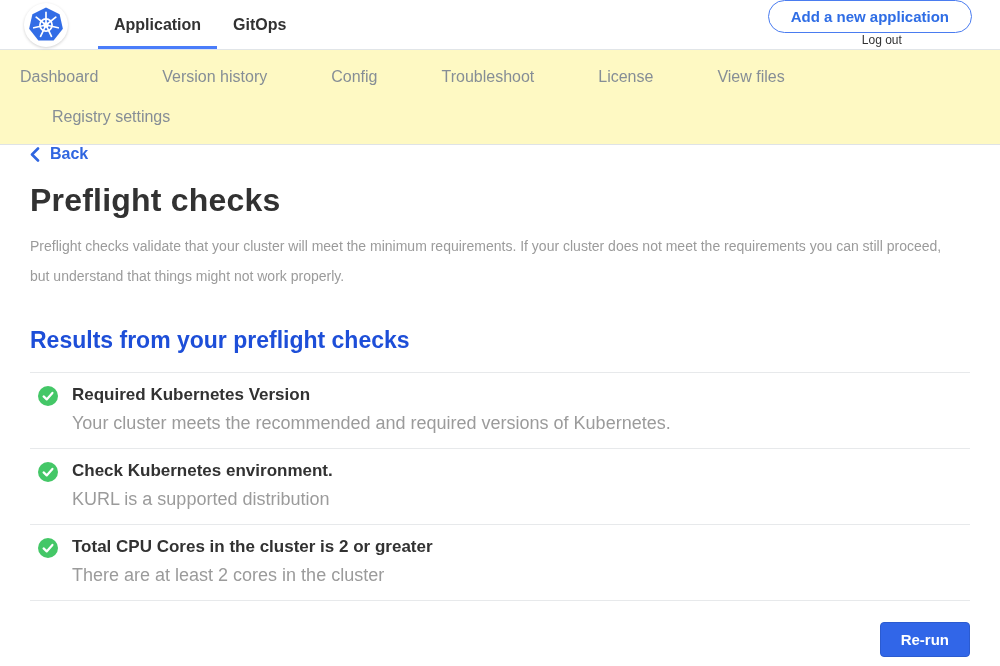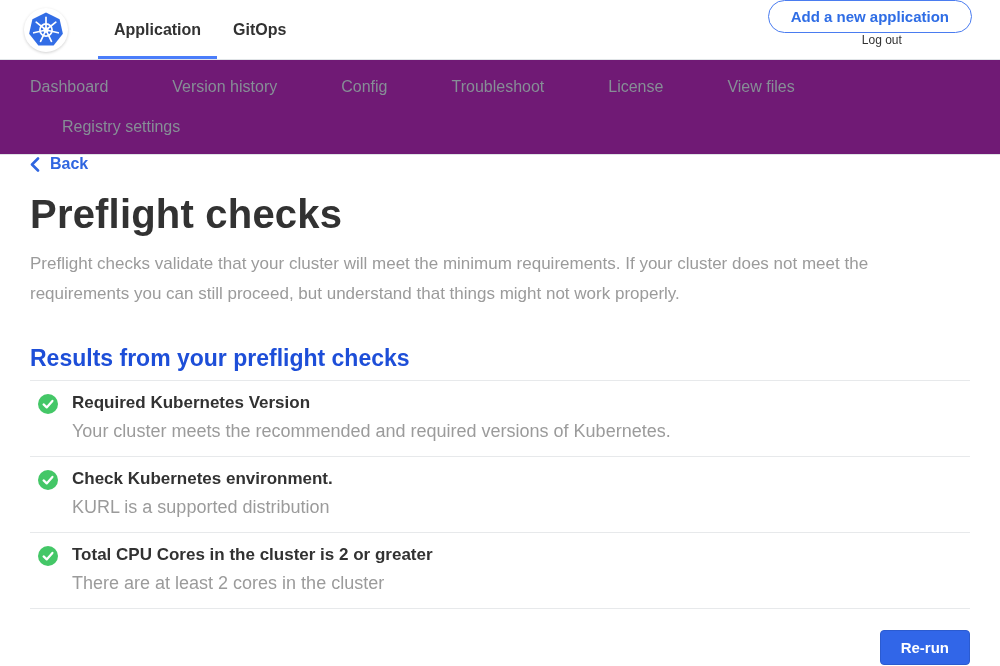--- a/index.html
+++ b/index.html
@@ -7,21 +7,21 @@
   body {
     width: 1000px; height: 666px;
     font-family: "Liberation Sans", "DejaVu Sans", sans-serif;
     color: #323232;
     overflow: hidden;
     position: relative;
   }
 
   
   .topbar {
-    height: 60px;
+    height: 50px;
     background: #ffffff;
     border-bottom: 1px solid #e1e5e8;
     display: flex;
     align-items: stretch;
     padding: 0 28px 0 24px;
   }
   .logo-wrap {
     display: flex; align-items: center;
     margin-right: 30px;
   }
@@ -63,23 +63,23 @@
   .logout {
     margin-left: 24px;
     font-size: 12px;
     font-weight: 500;
     color: #323232;
     cursor: pointer;
   }
 
   
   .subnav {
-    background: #701a75;
+    background: #fef9c3;
     border-bottom: 1px solid #dfe3e6;
-    padding: 12px 30px 12px 30px;
+    padding: 12px 30px 12px 20px;
   }
   .subnav-row {
     display: flex;
     align-items: center;
     height: 30px;
   }
   .subnav-row + .subnav-row { margin-top: 10px; }
   .subnav-item {
     font-size: 16px;
     color: #868e96;
@@ -95,40 +95,40 @@
     display: inline-flex;
     align-items: center;
     color: #3066e0;
     font-size: 16px;
     font-weight: 700;
     cursor: pointer;
   }
   .back-link svg { margin-right: 10px; display: block; }
   .page-title {
     margin-top: 16px;
-    font-size: 40px;
+    font-size: 32px;
     font-weight: 700;
     color: #323232;
     letter-spacing: 0.2px;
   }
   .page-desc {
     margin-top: 12px;
     max-width: 918px;
-    font-size: 17px;
+    font-size: 14px;
     line-height: 30px;
     color: #9b9b9b;
   }
   .results-heading {
     margin-top: 36px;
     font-size: 23px;
     font-weight: 700;
     color: #1d4ed8;
   }
   .checks-list {
-    margin-top: 8px;
+    margin-top: 18px;
     border-top: 1px solid #e7e9eb;
   }
   .check-item {
     display: flex;
     align-items: flex-start;
     padding: 12px 0 14px 8px;
     border-bottom: 1px solid #e7e9eb;
   }
   .check-icon { margin-top: 1px; flex: 0 0 auto; }
   .check-body { margin-left: 14px; }

